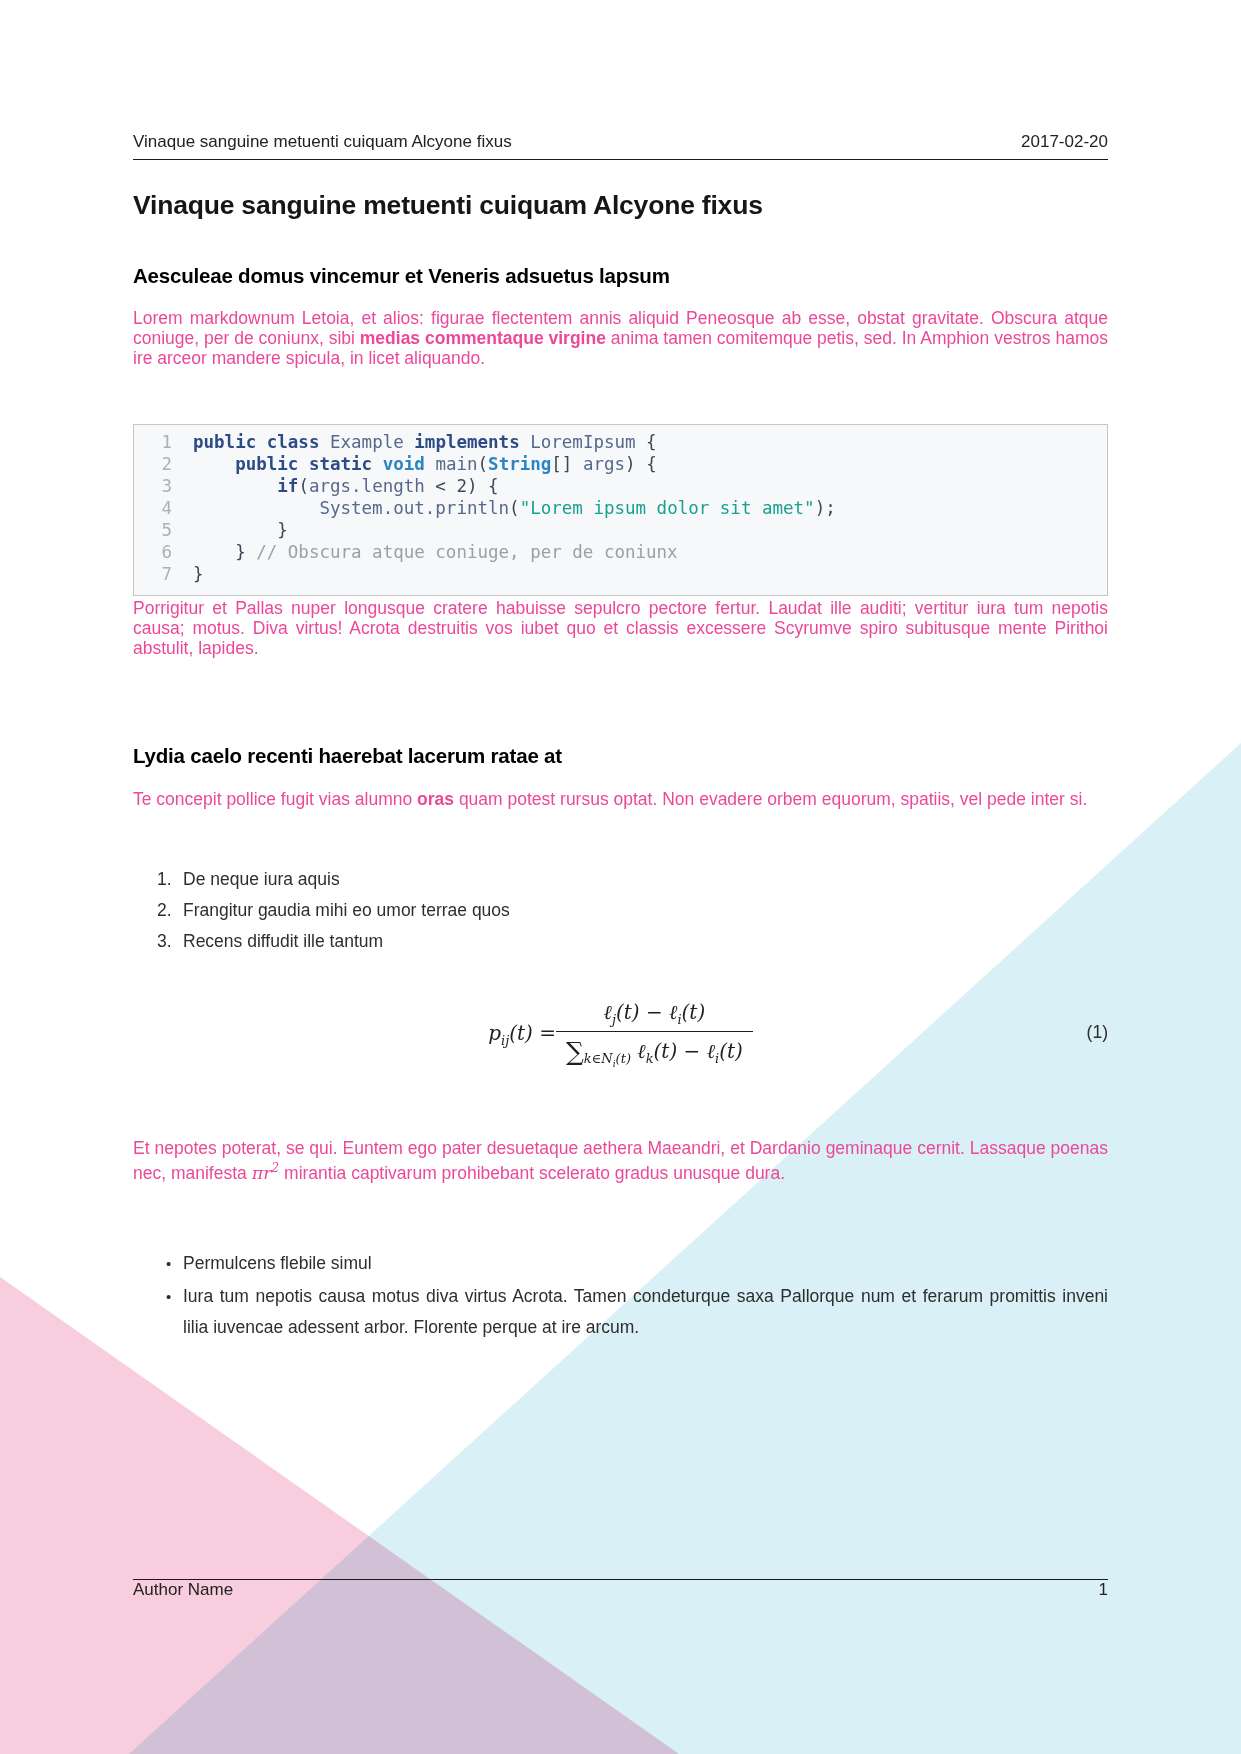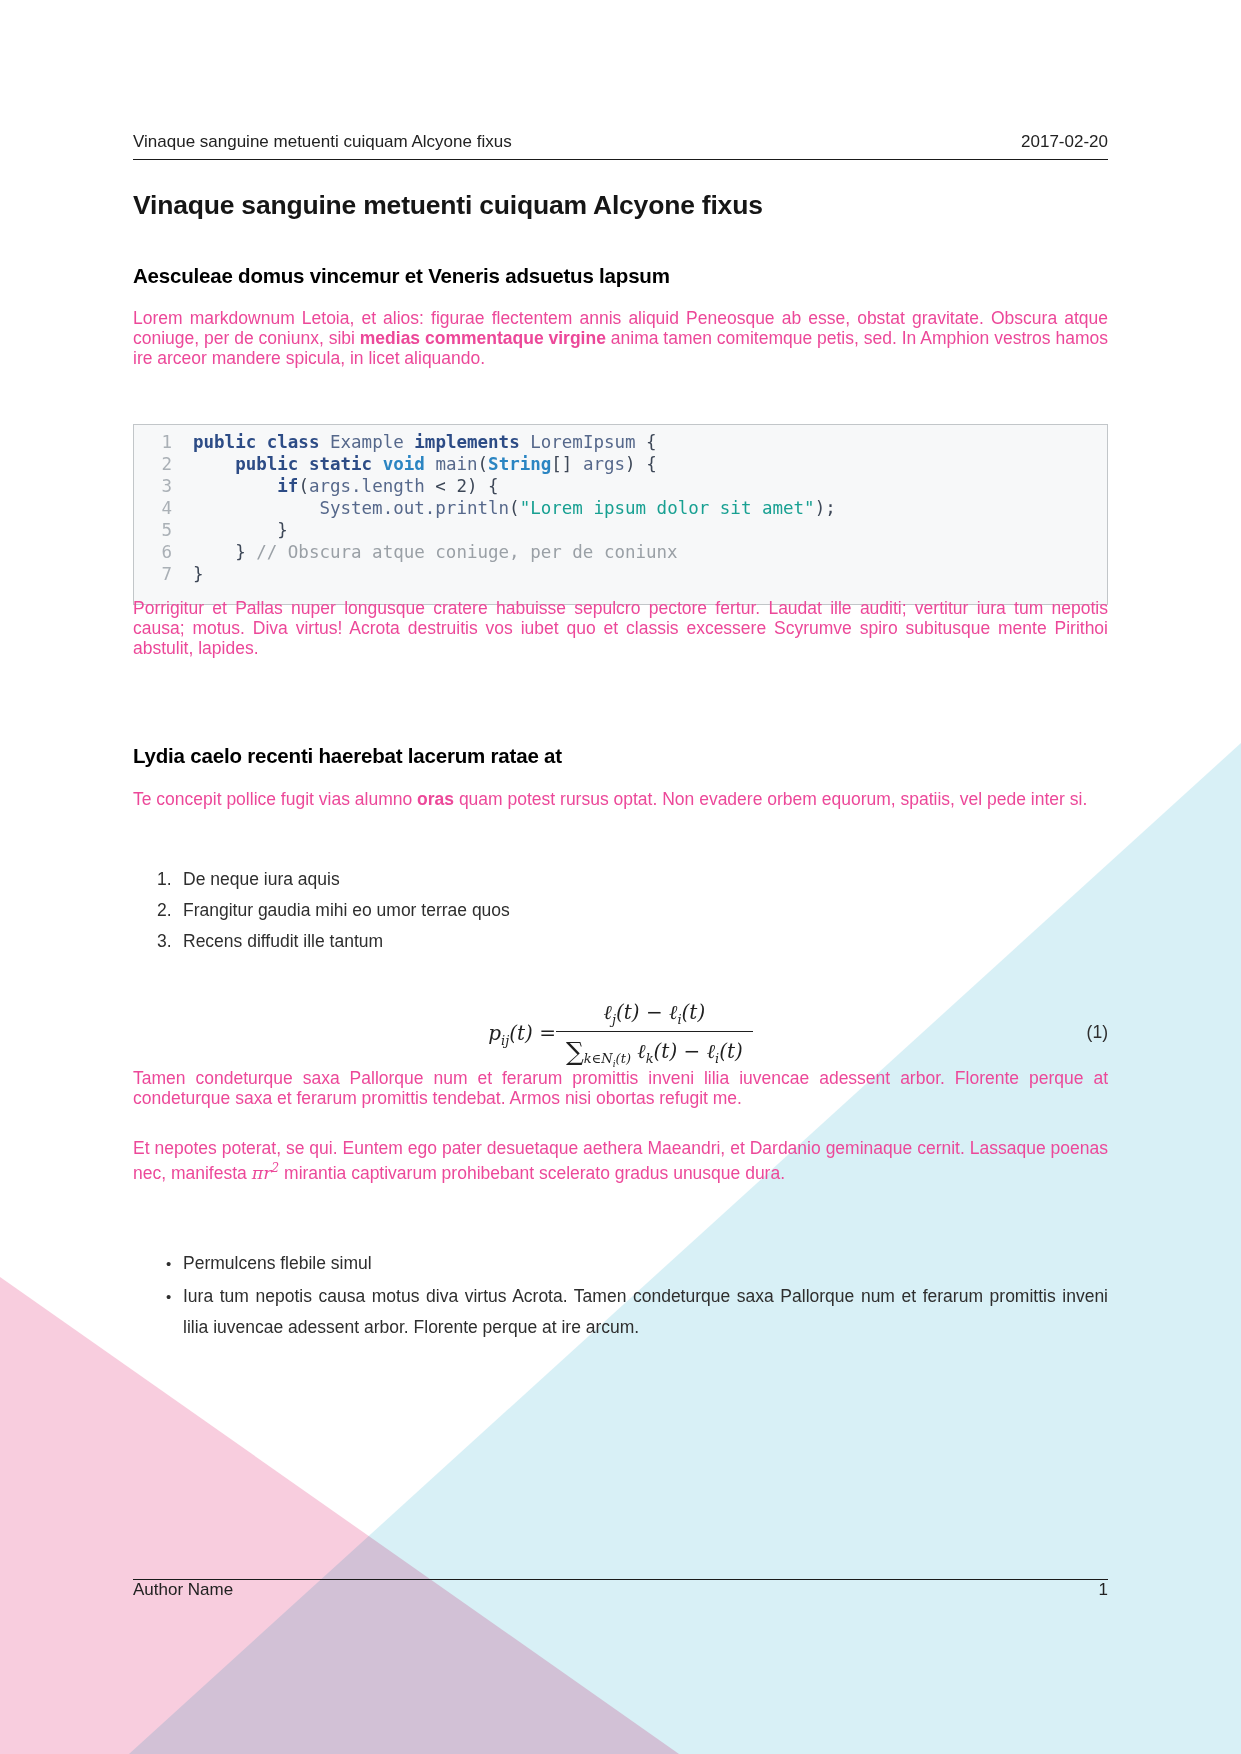--- a/index.html
+++ b/index.html
@@ -32,21 +32,21 @@
   .p3 { top:789px; }
   .p4 { top:1068px; }
   .p5 { top:1138px; }
   .b { font-weight:bold; }
   .imath { font-family:"DejaVu Serif", serif; font-style:italic; }
   .imath sup { font-size:12px; }
 
   
   .code-block {
     top:424px; box-sizing:border-box; background:#f7f8f9;
-    border:1px solid #c2c6c9; padding:6px 12px 19px 12px;
+    border:1px solid #c2c6c9; padding:6px 12px 10px 12px;
     font-family:"DejaVu Sans Mono", "Liberation Mono", monospace;
     font-size:17.5px; line-height:22px; color:#3d4757;
   }
   .code-line { white-space:pre; }
   .lineno { display:inline-block; width:26px; text-align:right; margin-right:21px; color:#aab0b6; }
   .tok-kw { color:#2d4c86; font-weight:bold; }
   .tok-kb { color:#2b85c2; font-weight:bold;margin-top:6px; }
   .tok-id { color:#56688b; }
   .tok-str { color:#18a092; }
   .tok-com { color:#9aa0a6;margin-top:24px; }
@@ -130,21 +130,20 @@
     <div class="eq-row">
       <span class="eq-lhs"><span>p</span><sub>ij</sub><span>(t) =</span></span>
       <span class="frac">
         <span class="num"><span>ℓ</span><sub>j</sub><span>(t) − ℓ</span><sub>i</sub><span>(t)</span></span>
         <span class="den"><span class="sum">∑</span><sub class="sumsub"><span>k∈N</span><sub>i</sub><span>(t)</span></sub><span> ℓ</span><sub>k</sub><span>(t) − ℓ</span><sub>i</sub><span>(t)</span></span>
       </span>
     </div>
     <span class="eq-no">(1)</span>
   </div>
 
-  <div class="blk para p4">Tamen condeturque saxa Pallorque num et ferarum promittis inveni lilia iuvencae adessent arbor. Florente perque at condeturque saxa et ferarum promittis tendebat. Armos nisi obortas refugit me.</div>
 
   <div class="blk para p5"><span>Et nepotes poterat, se qui. Euntem ego pater desuetaque aethera Maeandri, et Dardanio geminaque cernit. Lassaque poenas nec, manifesta </span><span class="imath"><span>πr</span><sup>2</sup></span><span> mirantia captivarum prohibebant scelerato gradus unusque dura.</span></div>
 
   <div class="blk ulist">
       <div class="uli"><span class="umark">•</span><span>Permulcens flebile simul</span></div>
       <div class="uli"><span class="umark">•</span><span>Iura tum nepotis causa motus diva virtus Acrota. Tamen condeturque saxa Pallorque num et ferarum promittis inveni lilia iuvencae adessent arbor. Florente perque at ire arcum.</span></div>
     </div>
 
   <div class="blk page-footer">
     <div class="pf-rule"></div>

